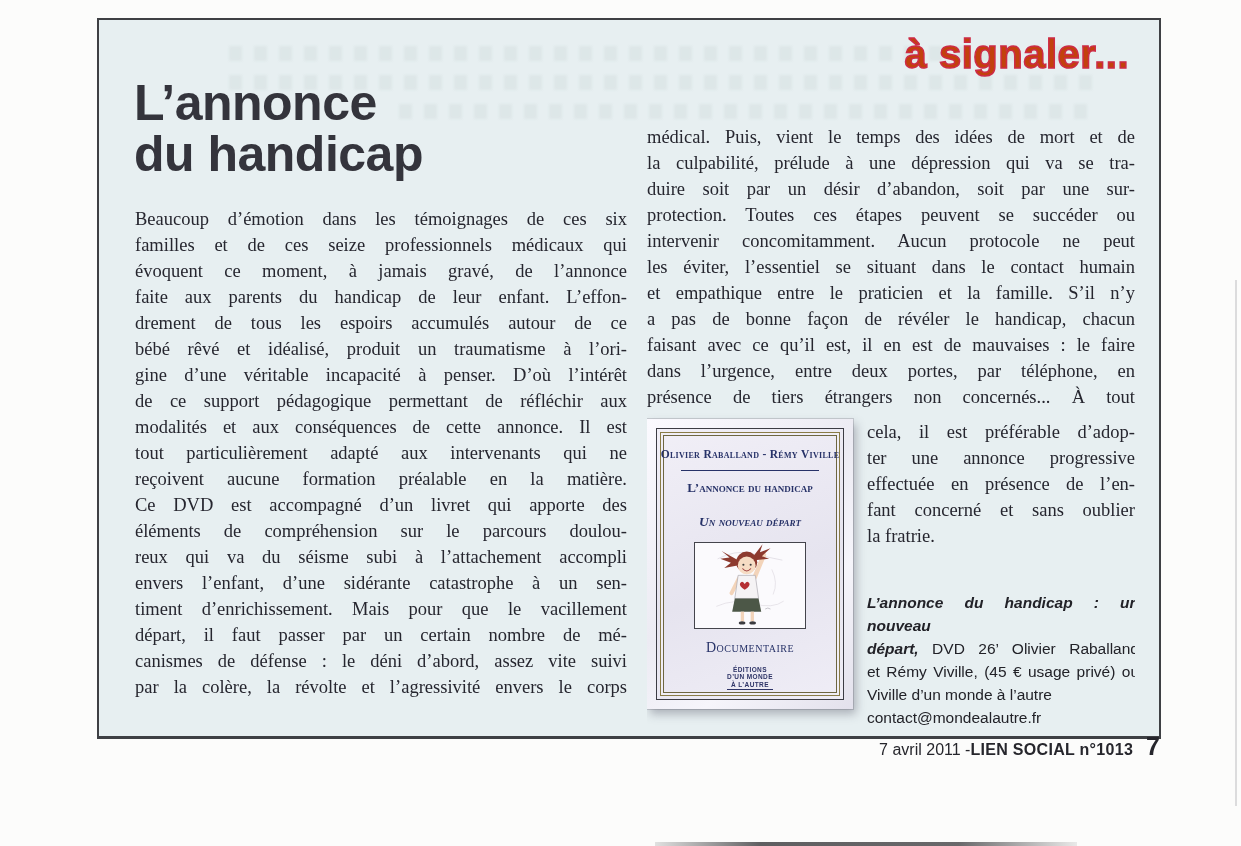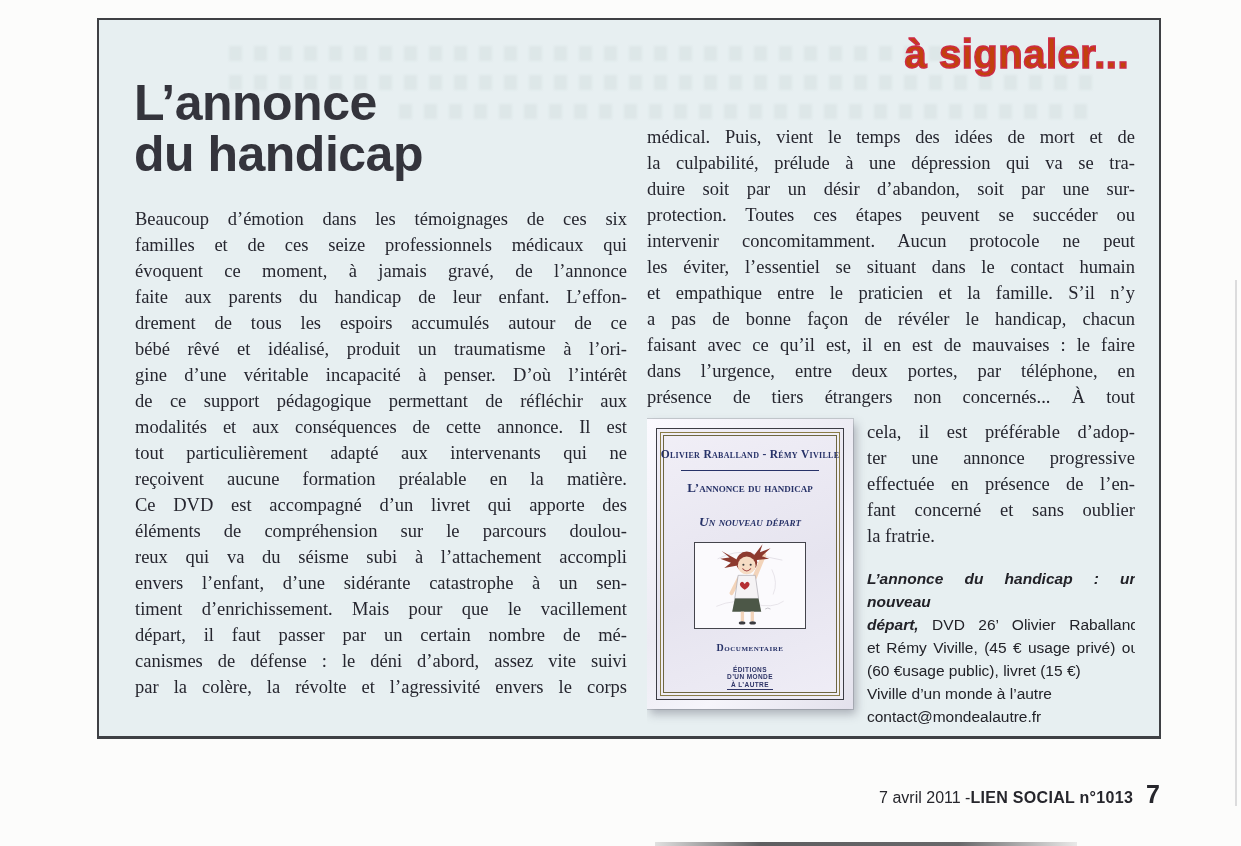--- a/index.html
+++ b/index.html
@@ -86,40 +86,40 @@
     font-variant:small-caps; font-weight:700; font-size:11.5px;
     letter-spacing:.3px; white-space:nowrap;
   }
   .dvd-rule { width:92%; border-top:1px solid #273268; margin:3px 0 4px; }
   .dvd-title { font-variant:small-caps; font-weight:700; font-size:13px; white-space:nowrap; }
   .dvd-subtitle { font-variant:small-caps; font-weight:700; font-style:italic; font-size:13.5px; margin-top:8px; }
   .dvd-art {
     width:112px; height:128px; margin:7px 0 6px;
     border:1px solid #44444c; background:#fbfafd;
   }
-  .dvd-genre { font-variant:small-caps; font-weight:700; font-size:10px; letter-spacing:.5px; }
+  .dvd-genre { font-variant:small-caps; font-weight:400; font-size:14px; letter-spacing:.5px; }
   .dvd-publisher {
     margin-top:5px; font-family:"Liberation Sans", sans-serif;
     font-size:6.5px; font-weight:700; line-height:7.5px; letter-spacing:.4px;
     text-transform:uppercase; color:#2d3366;
     border-bottom:1px solid #2d3366; padding-bottom:1px;
   }
   .dvd-publisher .tline { text-align:center !important; text-align-last:center !important; }
 
   
   .caption {
-    margin-top:18px; width:272px; overflow:hidden;
+    margin-top:42px; width:272px; overflow:hidden;
     font-family:"Liberation Sans", sans-serif;
     font-size:15.5px; line-height:23px; color:#222228;
   }
   .caption .bi { font-weight:700; font-style:italic; }
 
   
   .footer {
-    position:absolute; top:780px; right:81px;
+    position:absolute; top:732px; right:81px;
     font-family:"Liberation Sans", sans-serif;
     font-size:16px; color:#26262c;
     display:flex; align-items:baseline;
   }
   .footer-mag { font-weight:700; letter-spacing:.3px; }
   .footer-page { font-weight:700; font-size:25px; margin-left:13px; }
 
   
   .artifact-bar {
     position:absolute; left:655px; top:842px; width:422px; height:4px;
@@ -244,21 +244,20 @@
             <div class="tline just">ter une annonce progressive</div>
             <div class="tline just">effectuée en présence de l’en-</div>
             <div class="tline just">fant concerné et sans oublier</div>
             <div class="tline">la fratrie.</div>
           </div>
 
         <div class="caption">
             <div class="tline just"><span class="bi">L’annonce du handicap : un nouveau</span></div>
             <div class="tline just"><span class="bi">départ,</span><span> DVD 26’ Olivier Raballand</span></div>
             <div class="tline just"><span>et Rémy Viville, (45 € usage privé) ou</span></div>
-            <div class="tline"><span>(60 €usage public), livret (15 €)</span></div>
             <div class="tline"><span>Viville d’un monde à l’autre</span></div>
             <div class="tline"><span>contact@mondealautre.fr</span></div>
           </div>
       </div>
     </div>
   </div>
 </div>
 
 <div class="footer">
   <span>7 avril 2011 - </span>

